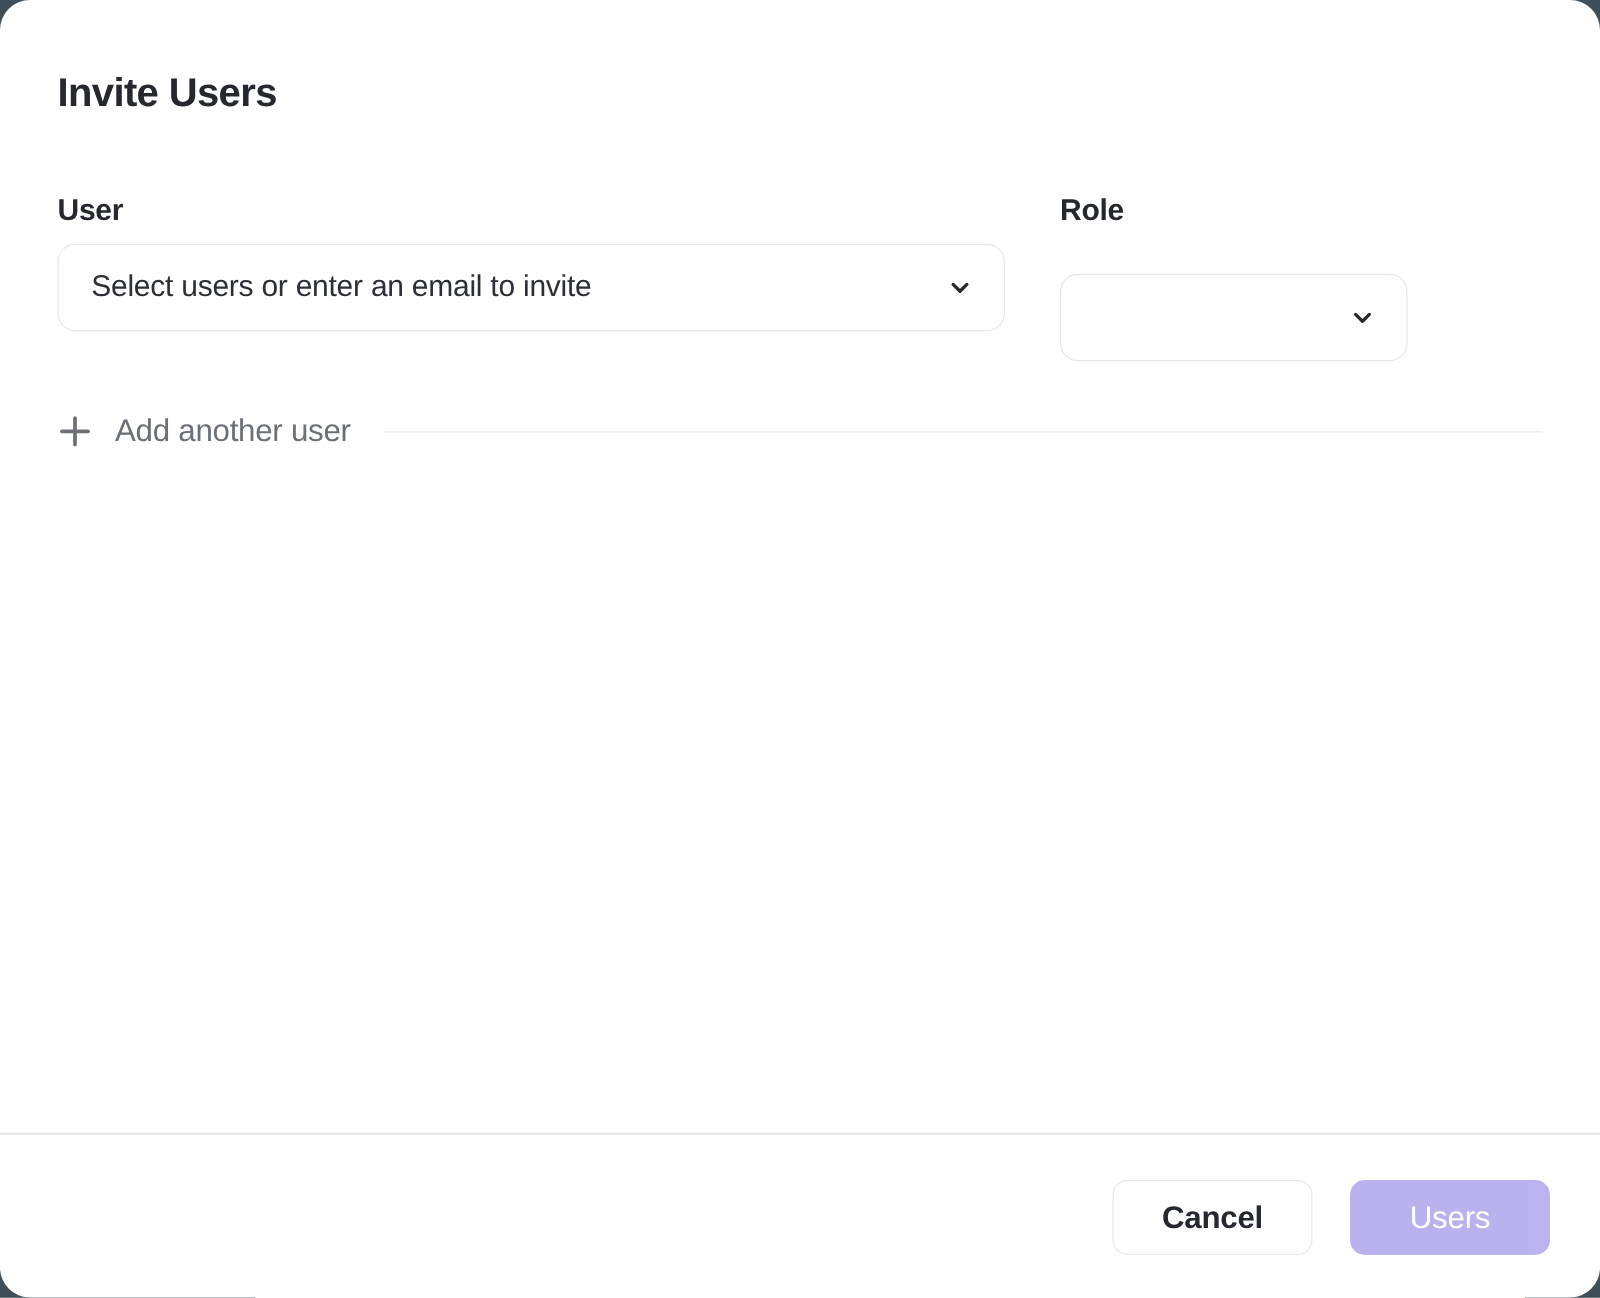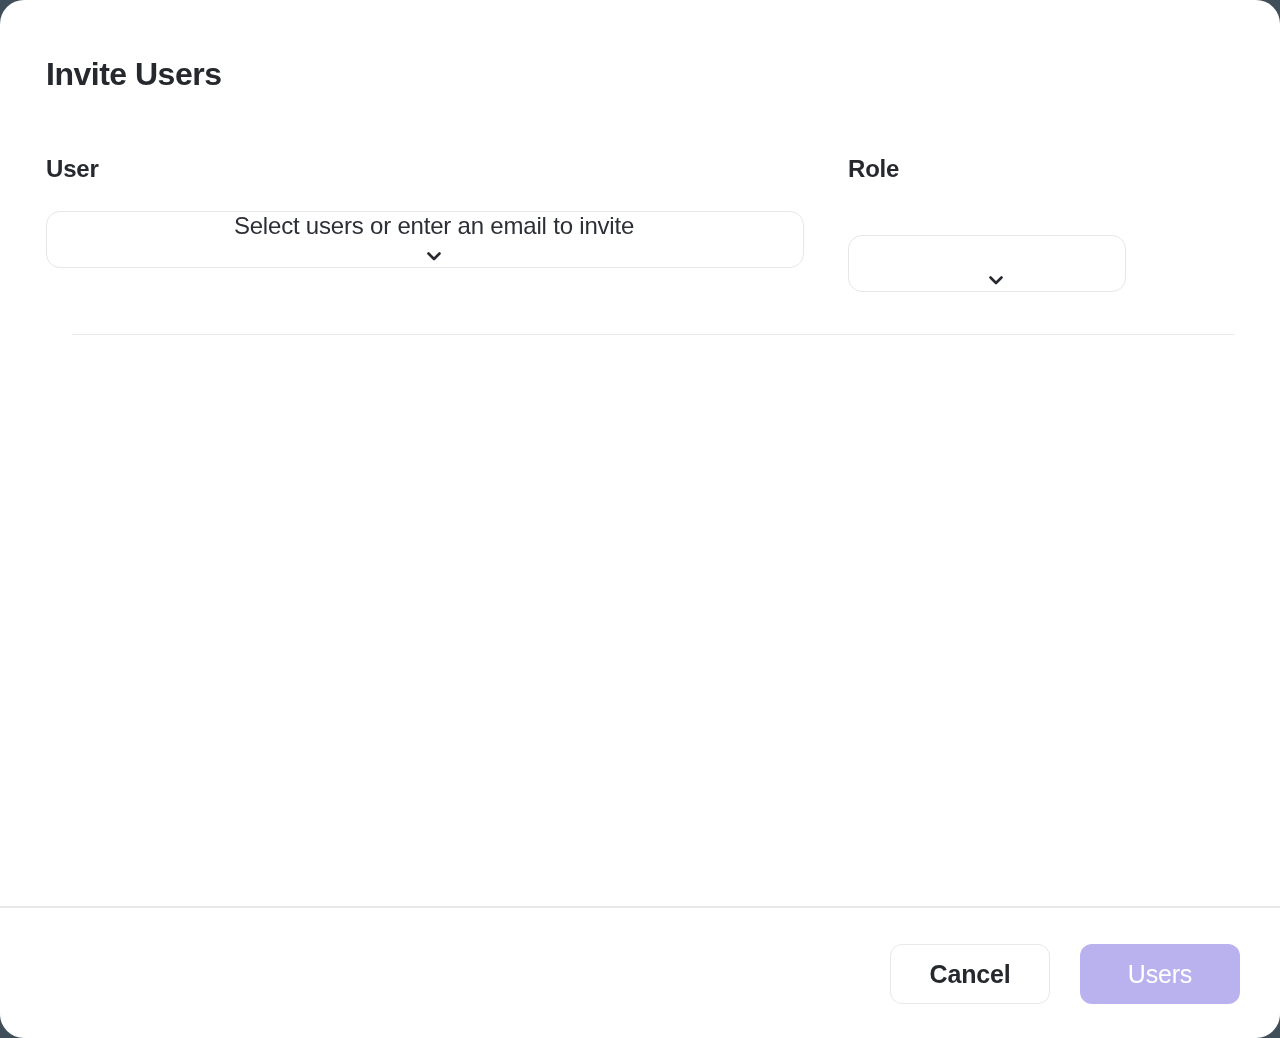--- a/index.html
+++ b/index.html
@@ -47,33 +47,32 @@
     margin-top: 62px;
   }
   .field-group { display: flex; flex-direction: column; }
   .field-group.user { width: 758px; }
   .field-group.role { width: 278px; gap: 24px; }
   .field-label {
     font-size: 24px;
     font-weight: 700;
     letter-spacing: -0.2px;
     color: var(--text-primary);
-    margin-bottom: 28px;
+    margin-bottom: 12px;
   }
   .select-control {
-    height: 57px;
+    height: 70px;
     background: var(--surface);
     border: 1px solid var(--border-input);
     border-radius: 14px;
     display: flex;
     align-items: center;
     justify-content: space-between;
-    padding: 0 24px 0 42px;
+    padding: 0 24px 0 26px;
     cursor: pointer;
-    flex-direction: column;
   }
   .select-value {
     font-size: 24px;
     letter-spacing: -0.2px;
     color: #2c2f35;
     white-space: nowrap;
     overflow: hidden;
   }
   .chevron-icon { flex: 0 0 auto; display: flex; align-items: center; }
   .add-user-row {
@@ -166,20 +165,28 @@
             <svg width="22" height="22" viewBox="0 0 22 22" fill="none">
               <path d="M5.5 8.5 L11 14 L16.5 8.5" stroke="#26292e" stroke-width="2.6" stroke-linecap="round" stroke-linejoin="round"></path>
             </svg>
           </span>
         </div>
       </div>
 
     </div>
 
     <div class="add-user-row">
+      <button class="add-user-button">
+        <span class="plus-icon" style="display:flex;align-items:center;">
+          <svg width="28" height="28" viewBox="0 0 28 28" fill="none">
+            <path d="M14 3.5 V24.5 M3.5 14 H24.5" stroke="#6d7075" stroke-width="3" stroke-linecap="round"></path>
+          </svg>
+        </span>
+        <span>Add another user</span>
+      </button>
       <div class="add-user-rule"></div>
     </div>
 
     <div style="flex:1"></div>
   </div>
 
   <div class="modal-footer">
     <button class="btn btn-cancel">Cancel</button>
     <button class="btn btn-invite" disabled="" aria-disabled="true">Users</button>
   </div>

